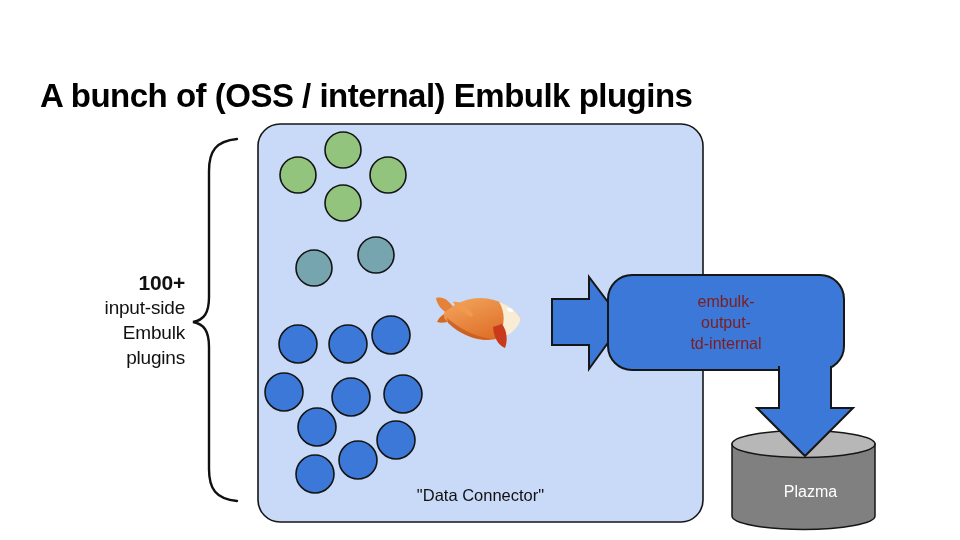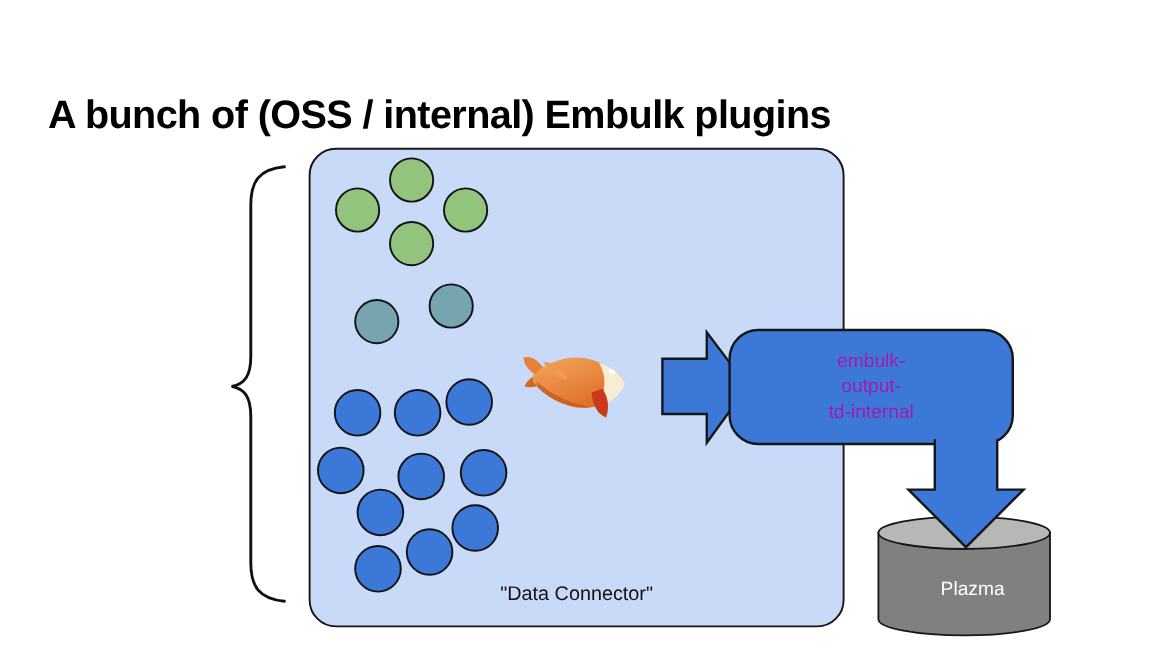--- a/index.html
+++ b/index.html
@@ -6,21 +6,21 @@
   .slide{position:relative;width:960px;height:540px;background:#ffffff;overflow:hidden;
          font-family:"Liberation Sans",sans-serif;}
   svg.layer{position:absolute;left:0;top:0;}
   .title{position:absolute;left:40px;top:55px;font-size:33px;font-weight:bold;
          letter-spacing:-0.5px;color:#000000;white-space:nowrap;}
   .left-label{position:absolute;left:45px;top:270px;width:140px;text-align:right;
               color:#111;font-size:19px;line-height:25px;letter-spacing:-0.2px;}
   .left-label .count{font-weight:bold;font-size:21px;}
   .output-label{position:absolute;left:608px;top:275px;width:236px;height:95px;
                 display:flex;flex-direction:column;justify-content:center;align-items:center;
-                color:#a21caf;font-size:16px;line-height:21px;}
+                color:#7f1d1d;font-size:16px;line-height:21px;}
   .caption{position:absolute;left:258px;top:486px;width:445px;text-align:center;
            font-size:16.5px;color:#111;}
   .db-label{position:absolute;left:732px;top:483px;width:157px;text-align:center;
             color:#ffffff;font-size:16px;}
   .shape-stroke{stroke:#161616;}
 </style>
 </head>
 <body>
 
 <div class="slide">
@@ -77,20 +77,26 @@
     <g>
       <path d="M 732 444 L 732 516 A 71.5 13.5 0 0 0 875 516 L 875 444 Z" class="shape-stroke" stroke-width="1.5" fill="#808080"></path>
       <ellipse cx="803.5" cy="444" rx="71.5" ry="13.5" class="shape-stroke" stroke-width="1.5" fill="#b7b7b7"></ellipse>
     </g>
 
     <path d="M 779 366 L 779 408 L 757 408 L 805 456 L 853 408 L 831 408 L 831 366" class="shape-stroke" stroke-width="2" stroke-linejoin="miter" fill="#3c78d8"></path>
   </svg>
 
   <h1 class="title">A bunch of (OSS / internal) Embulk plugins</h1>
 
+  <div class="left-label">
+    <div class="count">100+</div>
+    <div>input-side</div>
+    <div>Embulk</div>
+    <div>plugins</div>
+  </div>
 
   <div class="output-label">
     <span>embulk-</span>
     <span>output-</span>
     <span>td-internal</span>
   </div>
 
   <div class="caption">"Data Connector"</div>
 
   <div class="db-label">Plazma</div>

